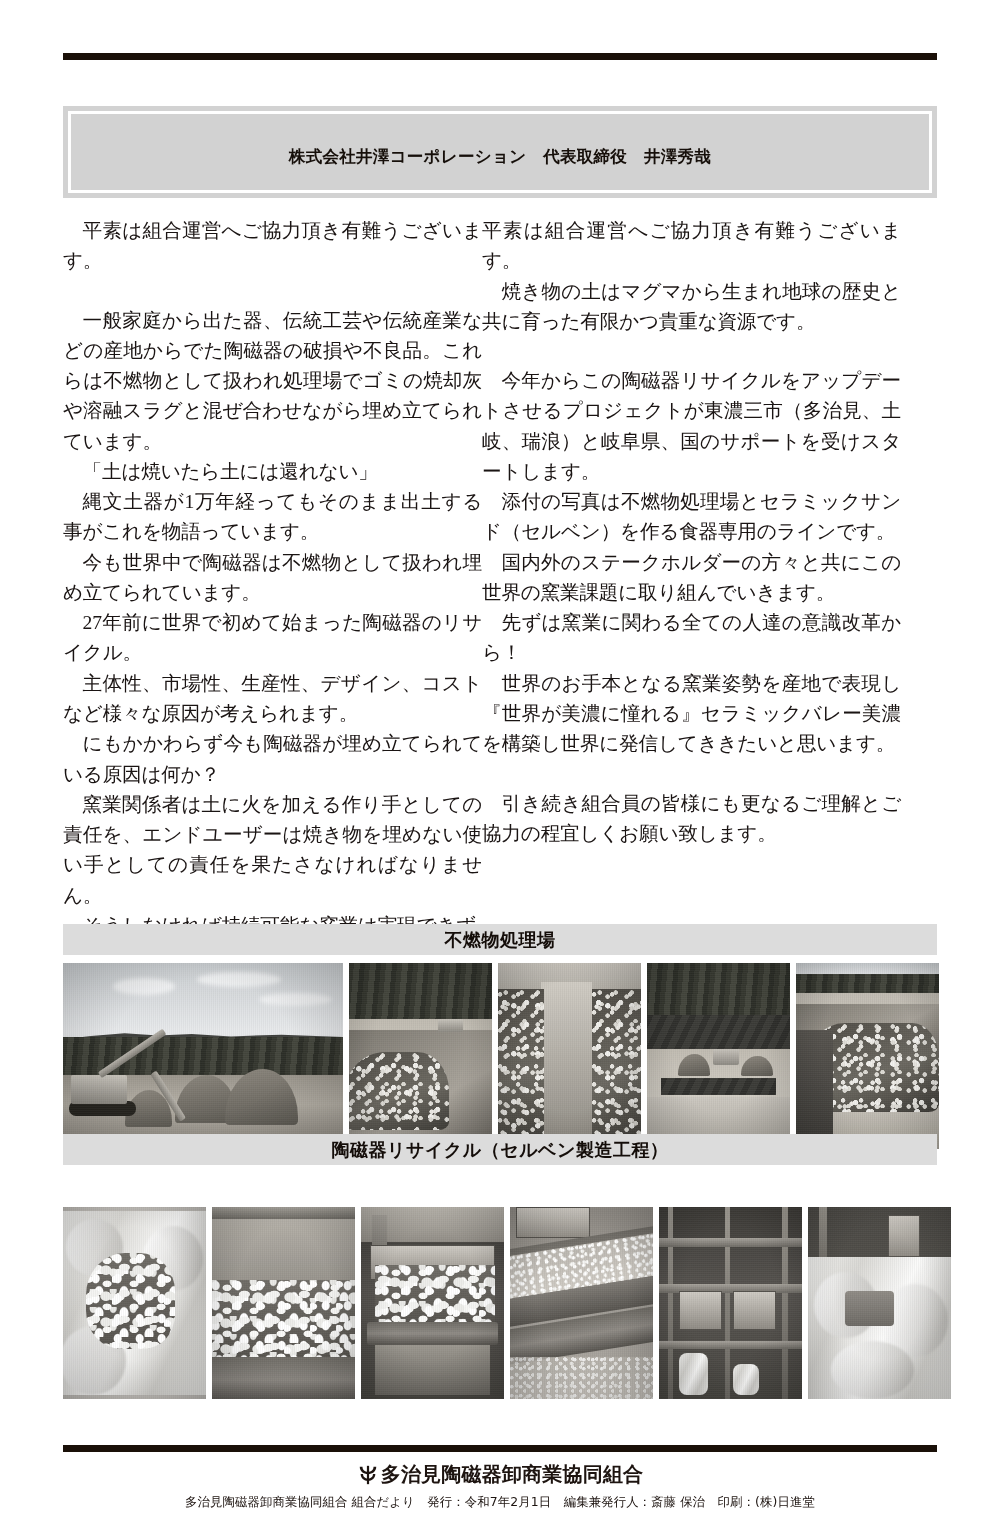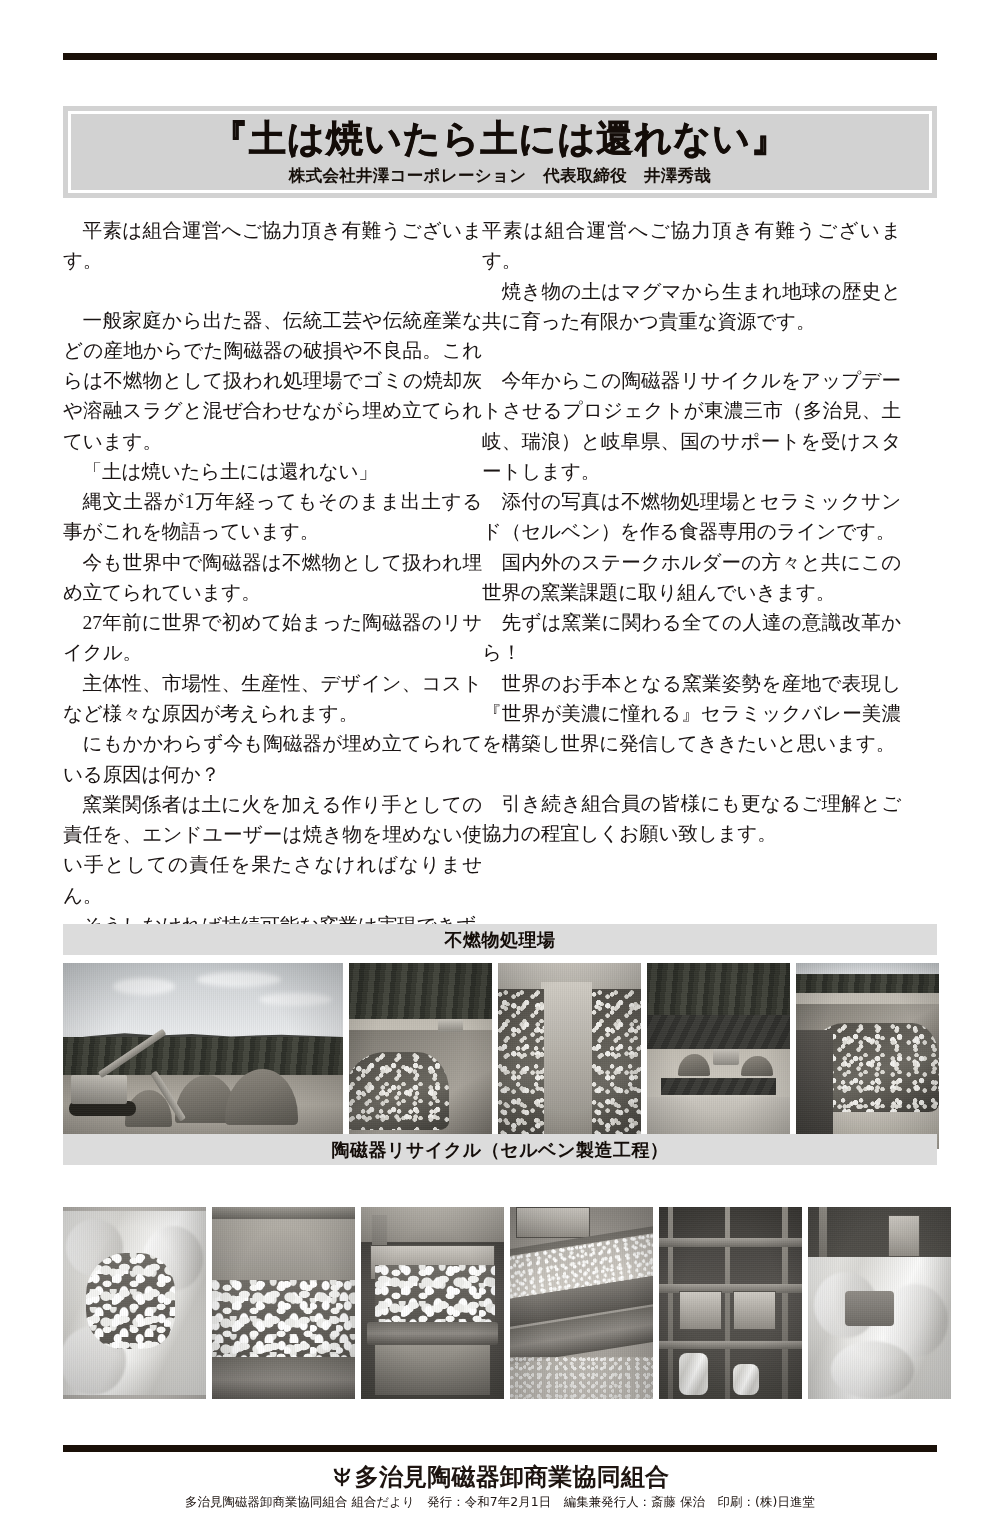--- a/index.html
+++ b/index.html
@@ -270,21 +270,21 @@
     width: 874px; height: 7px;
     background: #1a1008;
   }
   .footer-org {
     position: absolute;
     left: 0; top: 1461px;
     width: 1000px;
     text-align: center;
     font-family: "DejaVu Sans", "Liberation Sans", sans-serif;
     font-weight: bold;
-    font-size: 24px;
+    font-size: 20px;
     color: #1d1410;
     letter-spacing: 0.2px;
     display: flex;
     align-items: center;
     justify-content: center;
     gap: 2px;
   }
   .footer-logo { display: inline-block; width: 22px; height: 22px; }
   .footer-meta {
     position: absolute;
@@ -299,21 +299,20 @@
 </style>
 </head>
 <body>
 
 <div class="page">
 
   <div class="top-rule"></div>
 
   <div class="title-box">
     <div class="title-inner">
-      <div class="doc-title">『土は焼いたら土には還れない』</div>
       <div class="doc-byline">株式会社井澤コーポレーション　代表取締役　井澤秀哉</div>
     </div>
   </div>
 
   <div class="columns">
     <div class="col">
       <p>平素は組合運営へご協力頂き有難うございます。</p>
       <p class="gap">一般家庭から出た器、伝統工芸や伝統産業などの産地からでた陶磁器の破損や不良品。これらは不燃物として扱われ処理場でゴミの焼却灰や溶融スラグと混ぜ合わせながら埋め立てられています。</p>
       <p>「土は焼いたら土には還れない」</p>
       <p>縄文土器が1万年経ってもそのまま出土する事がこれを物語っています。</p>

